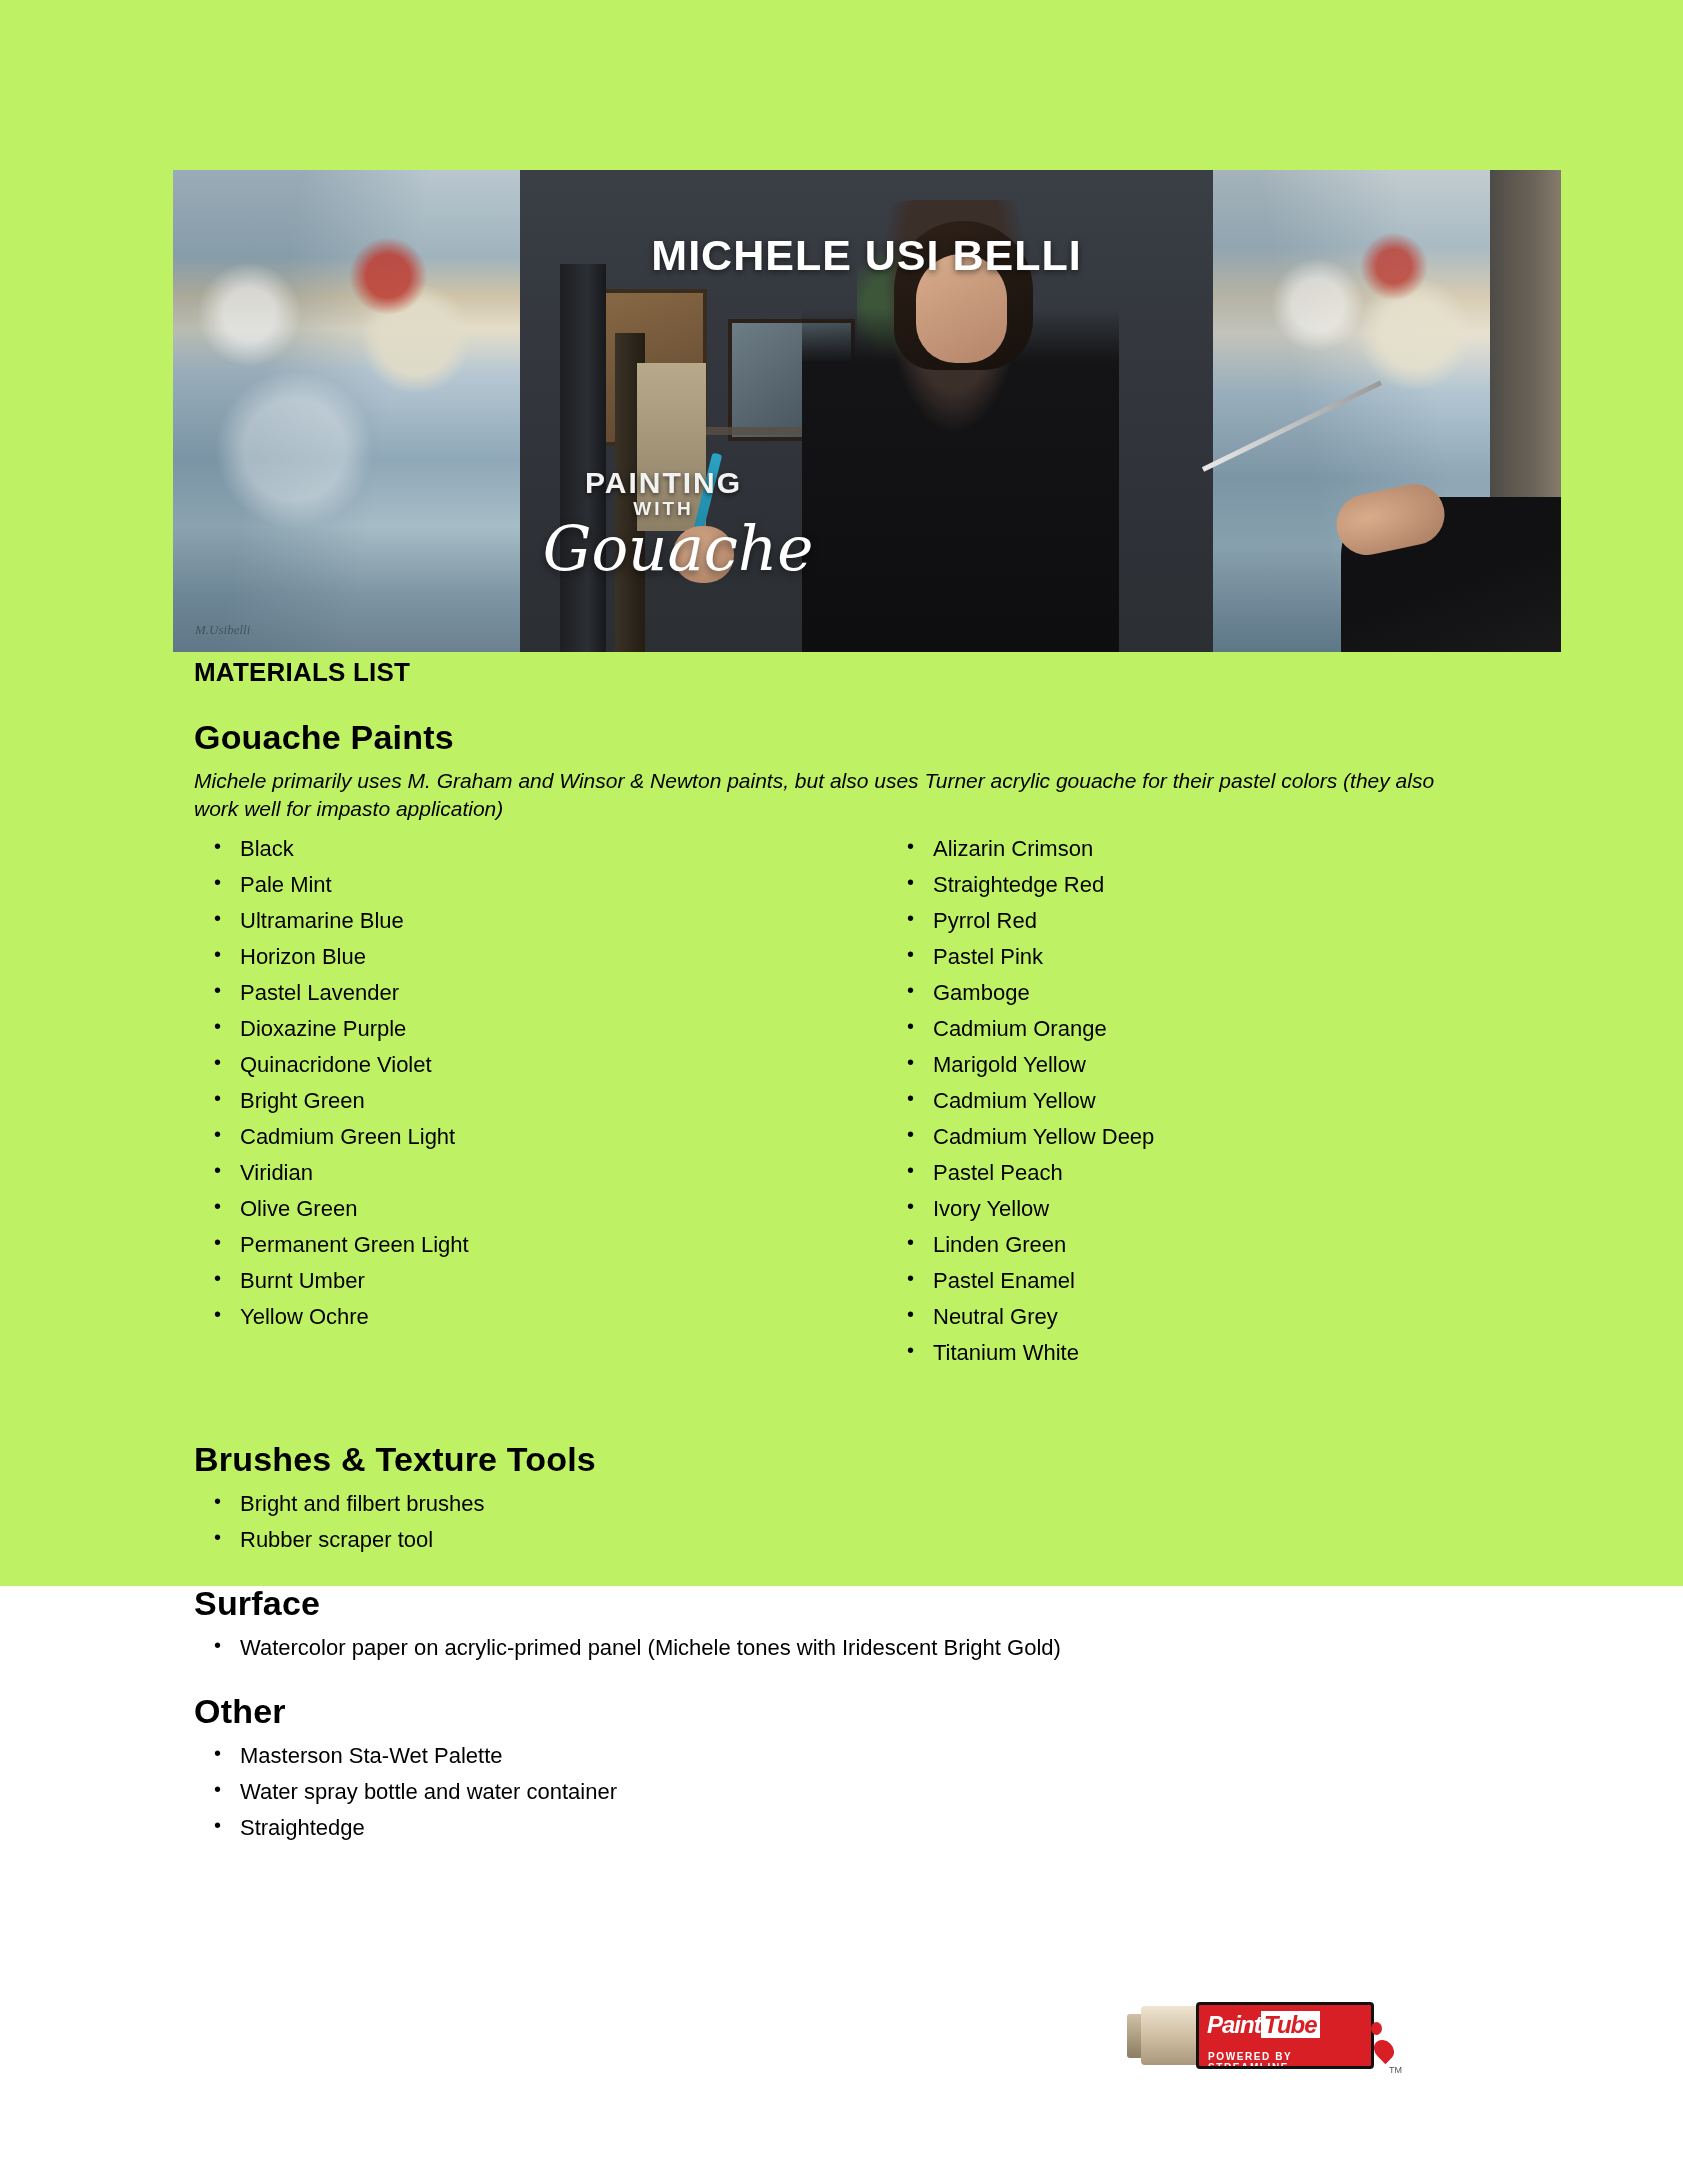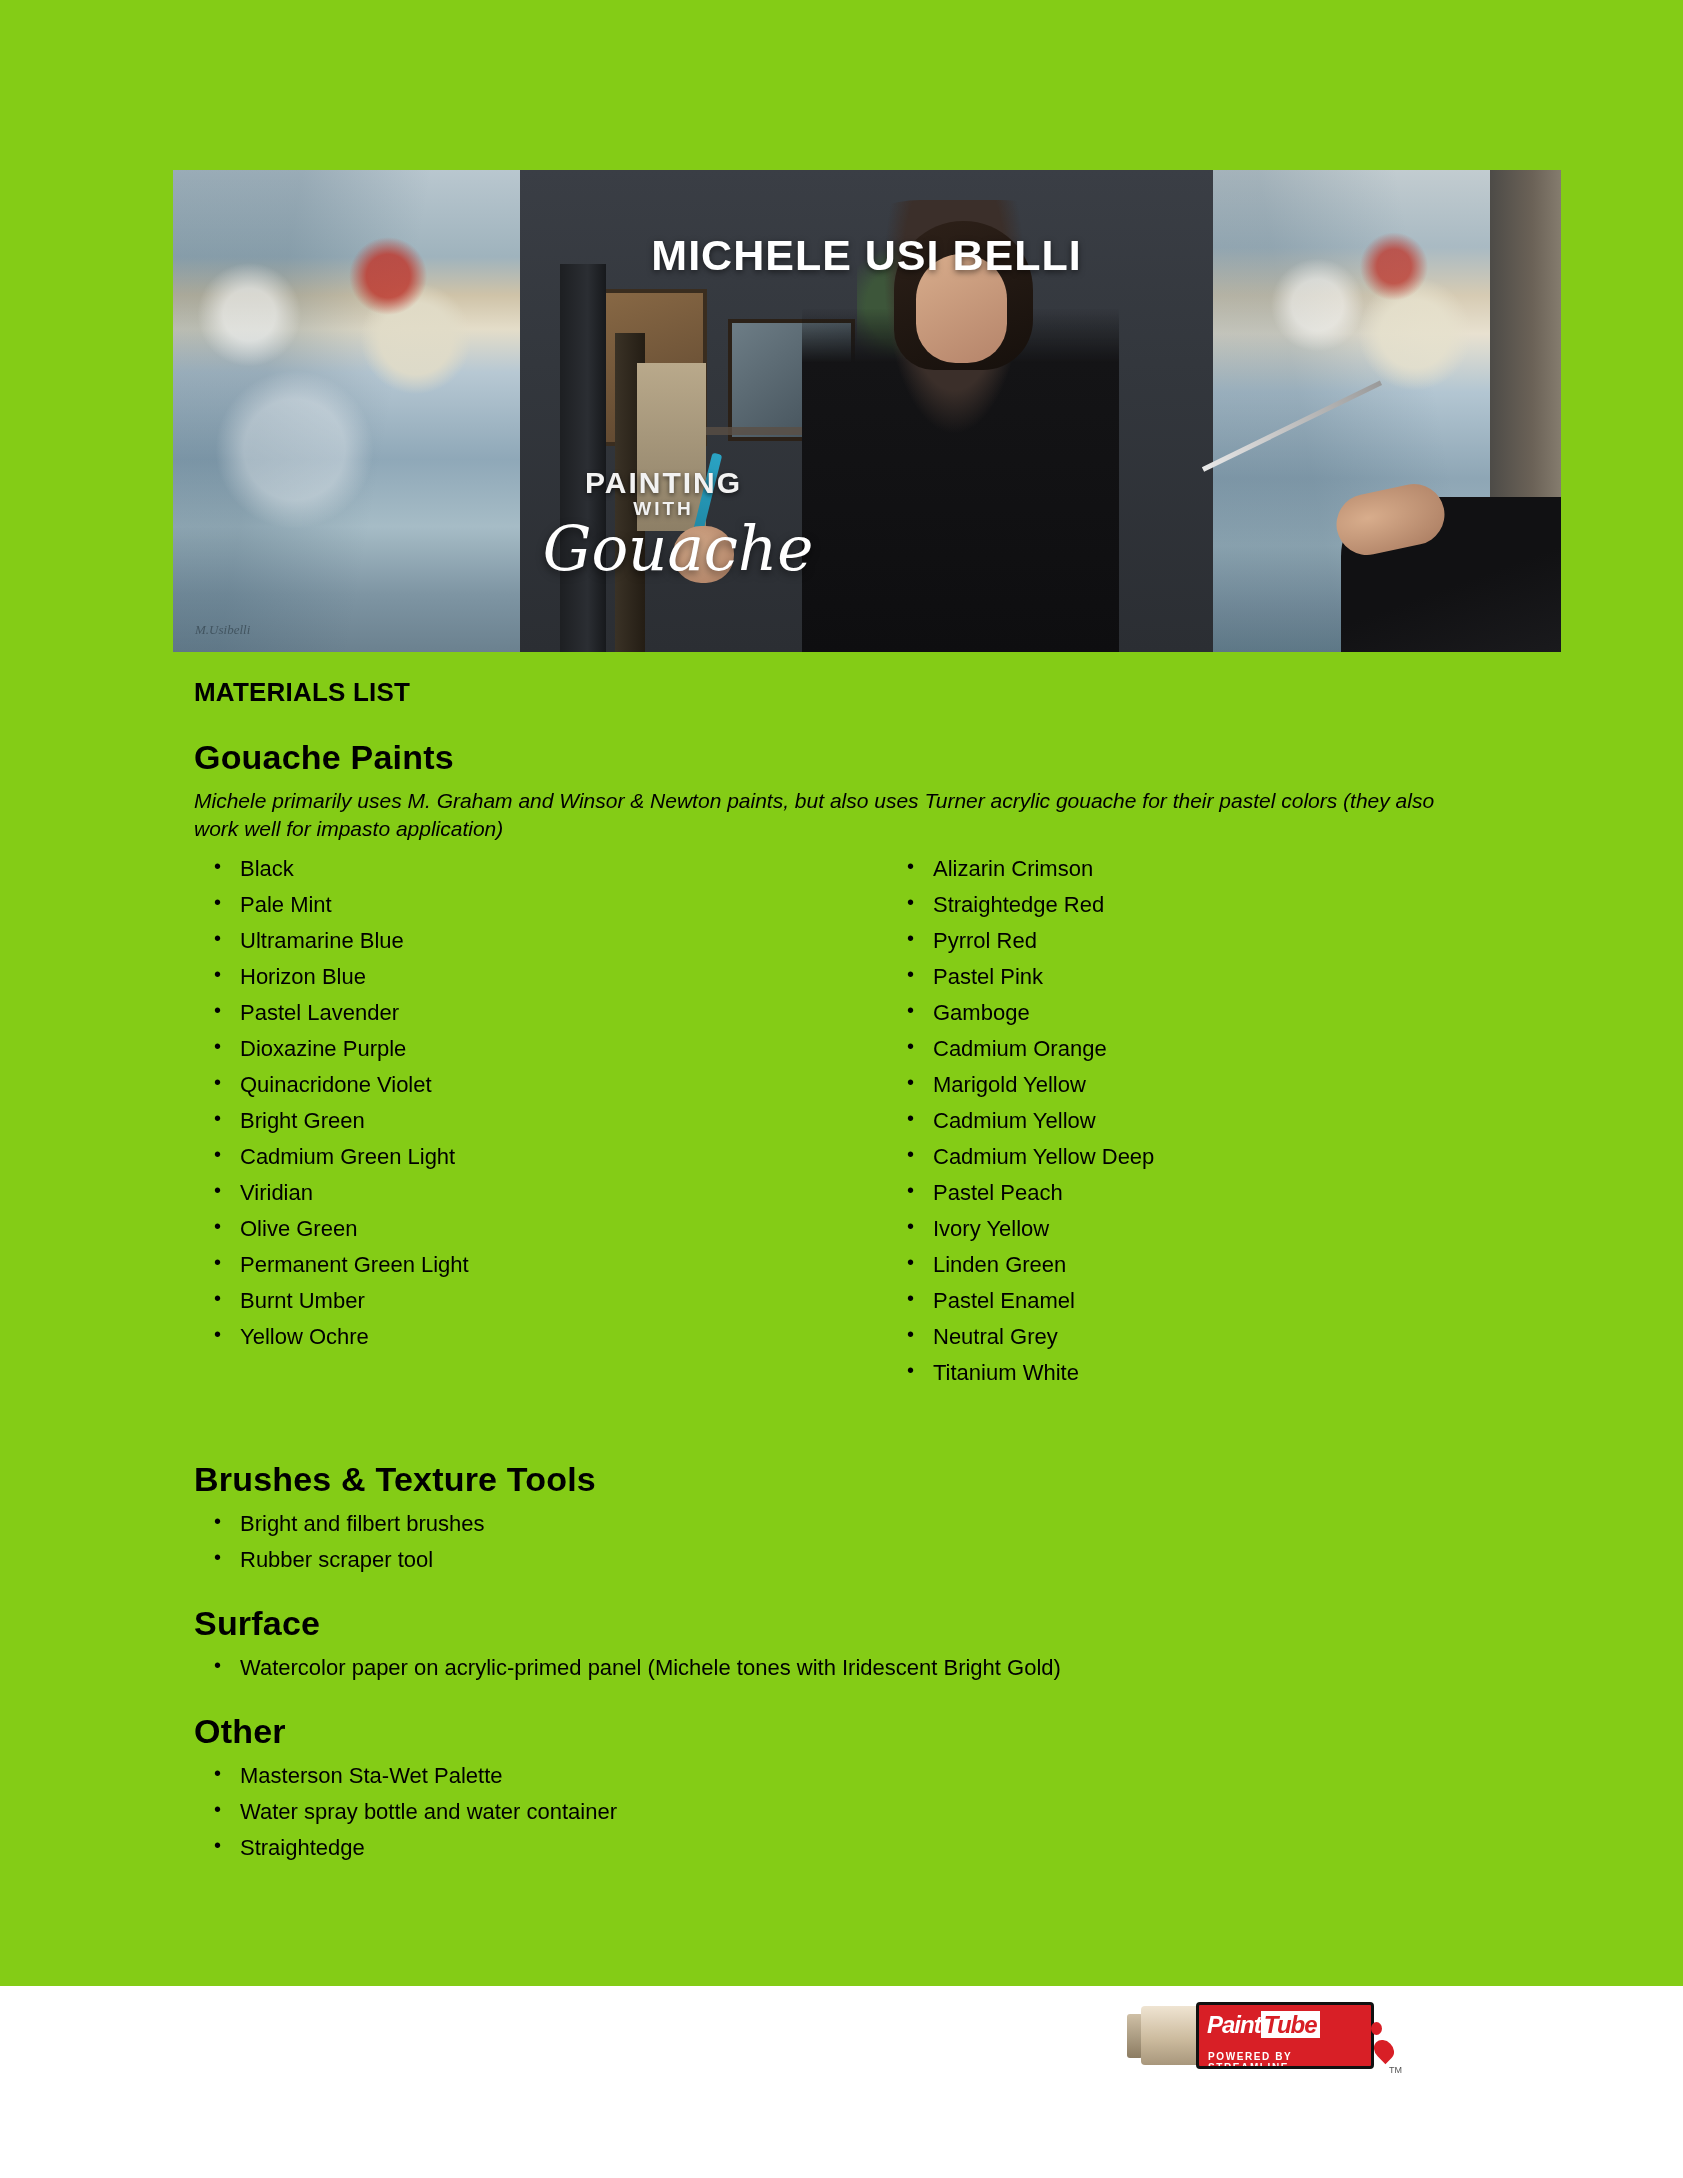--- a/index.html
+++ b/index.html
@@ -12,22 +12,22 @@
     height: 2178px;
     font-family: "Liberation Sans", sans-serif;
     color: #000000;
     position: relative;
     overflow: hidden;
   }
   .page {
     position: absolute;
     left: 0; top: 0;
     width: 1683px;
-    height: 1986px;
-    background: #84cc16;
+    height: 1586px;
+    background: #bef264;
   }
 
   
   .hero {
     position: absolute;
     left: 173px;
     top: 170px;
     width: 1388px;
     height: 482px;
     background: #2d3136;
@@ -242,21 +242,21 @@
     font-size: 43px;
     letter-spacing: 1px;
     text-shadow: 0 2px 6px rgba(0,0,0,.55);
     white-space: nowrap;
   }
 
   
   .doc {
     position: absolute;
     left: 194px;
-    top: 655px;
+    top: 635px;
     width: 1297px;
   }
   h1.section-title {
     font-size: 26px;
     font-weight: bold;
     margin: 22px 0 0 0;
     letter-spacing: 0.2px;
   }
   h2.heading {
     font-size: 34px;

